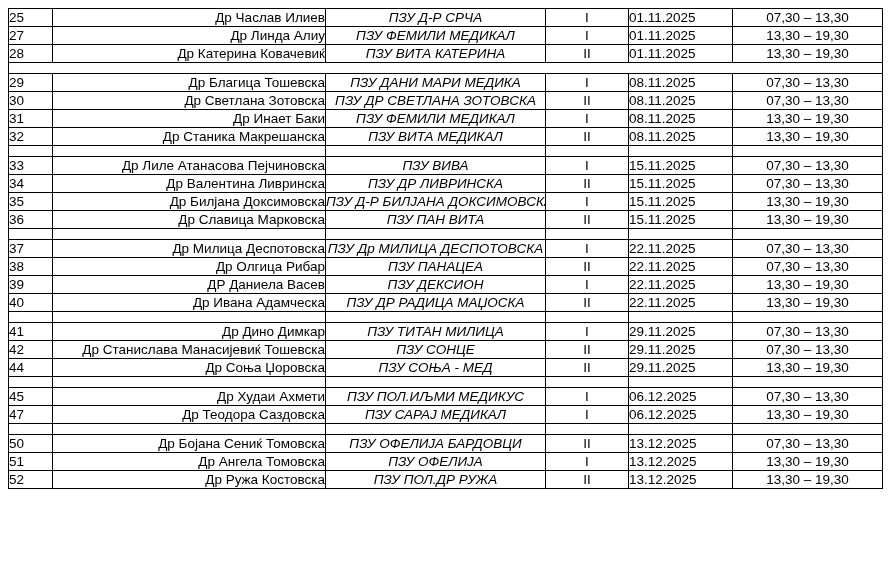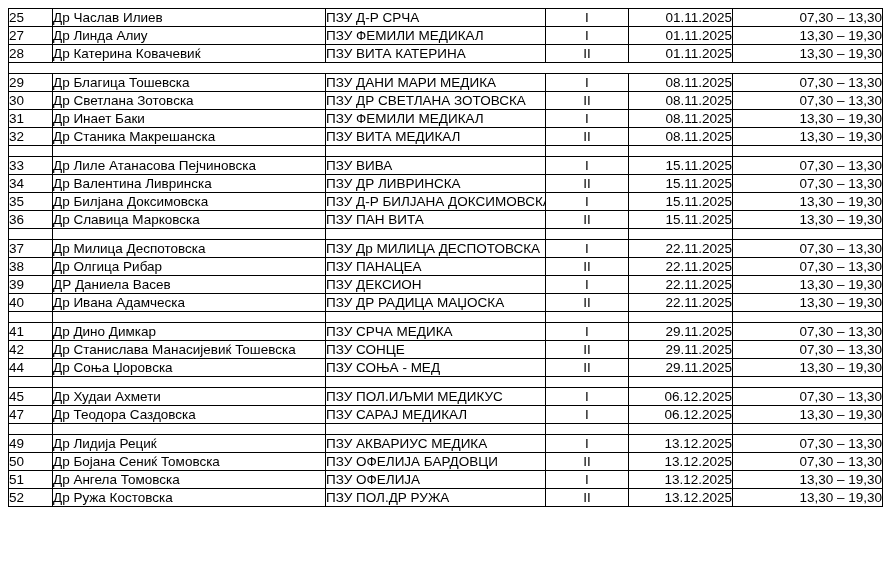--- a/index.html
+++ b/index.html
@@ -27,25 +27,25 @@
     height: 17px;
     line-height: 17px;
     font-size: 13.5px;
     color: #000000;
     padding: 0;
     white-space: nowrap;
     overflow: hidden;
     vertical-align: middle;
   }
   td.c-num    { padding-left: 5px; text-align: left; }
-  td.c-doc    { padding-left: 7px; text-align: left; }
-  td.c-clinic { padding-left: 5px; text-align: left; }
+  td.c-doc    { padding-left: 7px; text-align: right; }
+  td.c-clinic { padding-left: 5px; text-align: center; font-style: italic; }
   td.c-shift  { text-align: center; }
-  td.c-date   { text-align: right; }
-  td.c-time   { text-align: right; }
+  td.c-date   { text-align: left; }
+  td.c-time   { text-align: center; }
 
   tr.sep td {
     height: 10px;
     line-height: 10px;
   }
   
   tr.sep-plain td { border-left: none; border-right: none; }
   tr.sep-plain td:first-child { border-left: 1px solid #000000; }
   tr.sep-plain td:last-child  { border-right: 1px solid #000000; }
 </style>
@@ -231,21 +231,21 @@
     <td></td>
     <td></td>
     <td></td>
     <td></td>
     <td></td>
   </tr>
 
   <tr>
     <td class="c-num">41</td>
     <td class="c-doc">Др Дино Димкар</td>
-    <td class="c-clinic">ПЗУ СРЧА МЕДИКА</td>
+    <td class="c-clinic">ПЗУ ТИТАН МИЛИЦА</td>
     <td class="c-shift">I</td>
     <td class="c-date">29.11.2025</td>
     <td class="c-time">07,30 – 13,30</td>
   </tr>
 
   <tr>
     <td class="c-num">42</td>
     <td class="c-doc">Др Станислава Манасијевиќ Тошевска</td>
     <td class="c-clinic">ПЗУ СОНЦЕ</td>
     <td class="c-shift">II</td>
@@ -294,28 +294,20 @@
 
   <tr class="sep">
     <td></td>
     <td></td>
     <td></td>
     <td></td>
     <td></td>
     <td></td>
   </tr>
 
-  <tr>
-    <td class="c-num">49</td>
-    <td class="c-doc">Др Лидија Рециќ</td>
-    <td class="c-clinic">ПЗУ АКВАРИУС МЕДИКА</td>
-    <td class="c-shift">I</td>
-    <td class="c-date">13.12.2025</td>
-    <td class="c-time">07,30 – 13,30</td>
-  </tr>
 
   <tr>
     <td class="c-num">50</td>
     <td class="c-doc">Др Бојана Сениќ Томовска</td>
     <td class="c-clinic">ПЗУ ОФЕЛИЈА БАРДОВЦИ</td>
     <td class="c-shift">II</td>
     <td class="c-date">13.12.2025</td>
     <td class="c-time">07,30 – 13,30</td>
   </tr>
 

